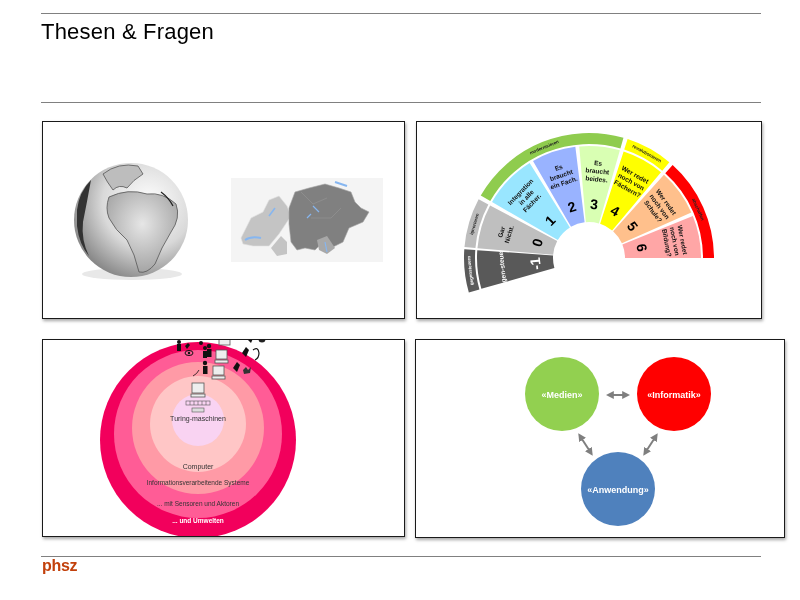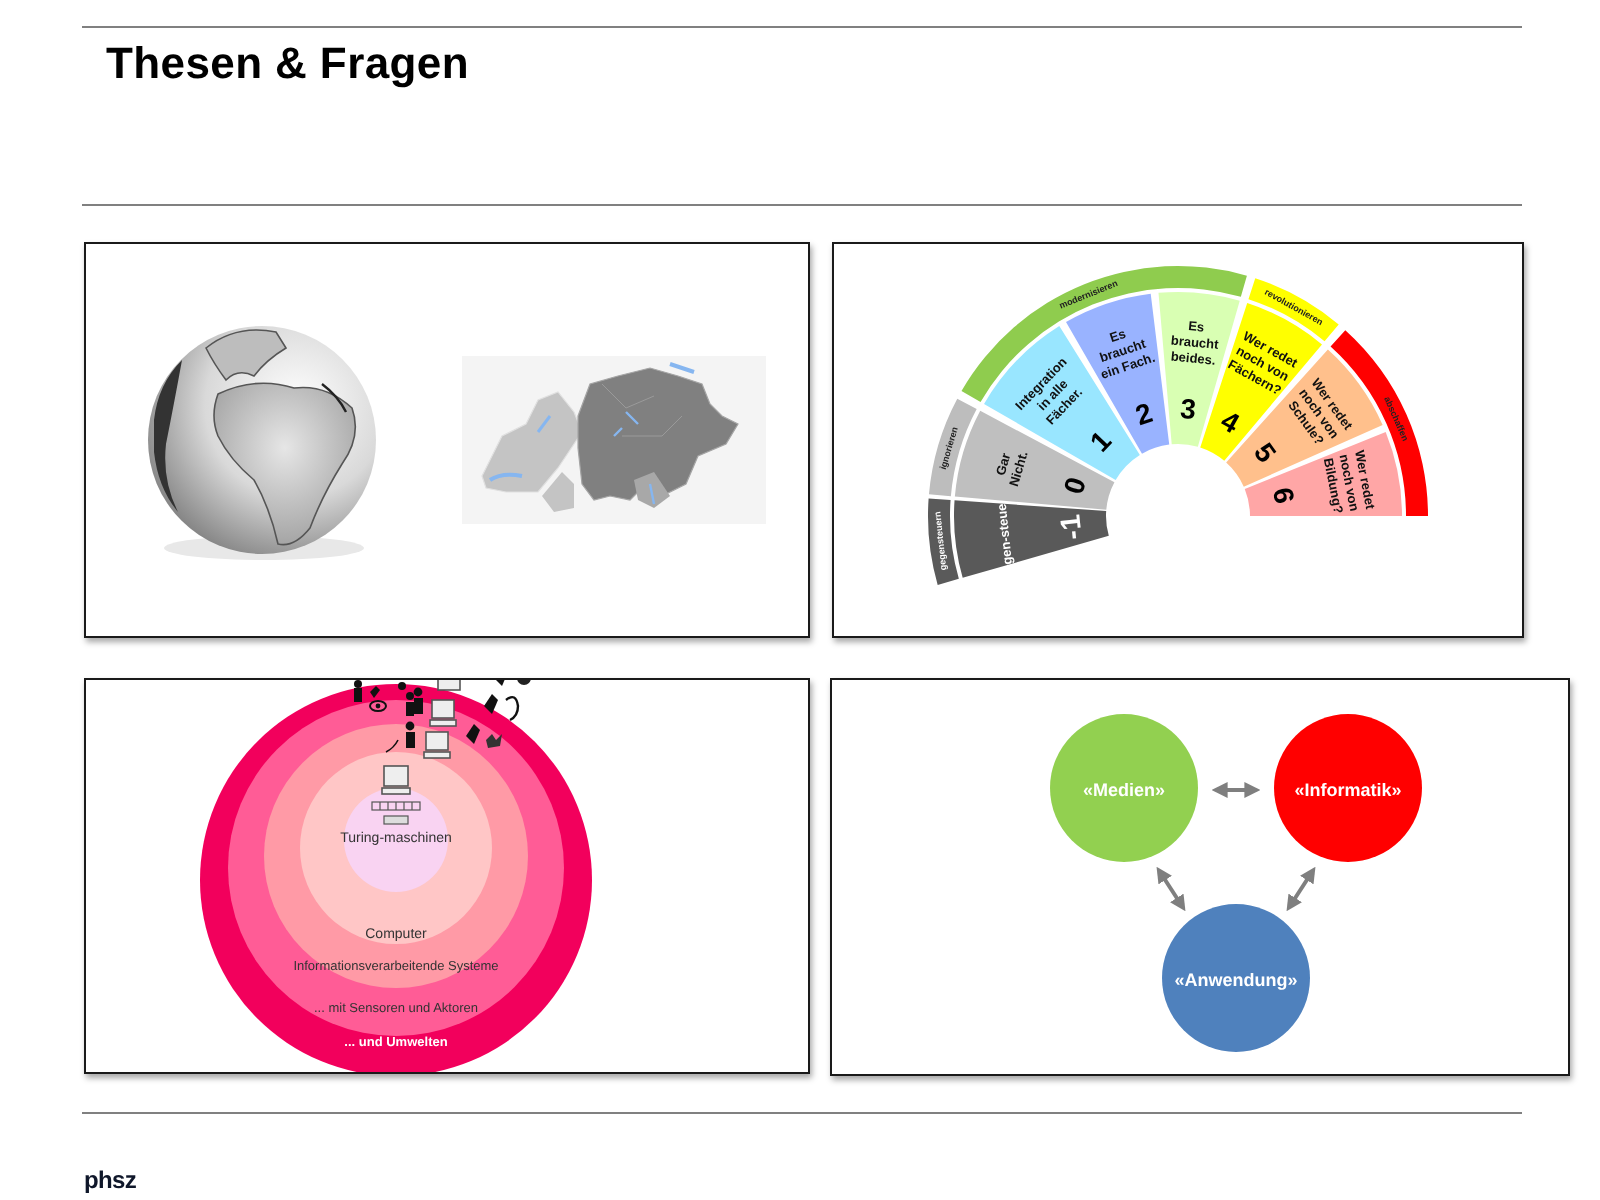--- a/index.html
+++ b/index.html
@@ -1,19 +1,19 @@
 <!DOCTYPE html>
 <html><head>
 <meta charset="utf-8">
 <style>
   html, body { margin: 0; padding: 0; background: #ffffff; }
   body { width: 800px; height: 600px; position: relative; overflow: hidden; font-family: "Liberation Sans", sans-serif; }
   .rule { position: absolute; left: 41px; width: 720px; height: 1px; background: #808080; }
-  .title { position: absolute; left: 41px; top: 19px; font-size: 22px; font-weight: bold; color: #000; letter-spacing: 0.2px; margin-left: 12px; }
-  .footer-logo { position: absolute; left: 42px; top: 583px; font-size: 12px; font-weight: bold; color: #0f172a; letter-spacing: -0.3px; }
+  .title { position: absolute; left: 41px; top: 19px; font-size: 22px; font-weight: normal; color: #000; letter-spacing: 0.2px; }
+  .footer-logo { position: absolute; left: 42px; top: 557px; font-size: 16px; font-weight: bold; color: #c2410c; letter-spacing: -0.3px; }
   .panel { position: absolute; background: #fff; border: 1px solid #1a1a1a; box-shadow: 1px 2px 3px rgba(0,0,0,0.35); overflow: hidden; }
   .panel svg { display: block; }
   .svgtext { font-family: "Liberation Sans", sans-serif; }
 </style>
 </head>
 <body>
 
 <div class="rule" style="top:13px;"></div>
 <div class="title">Thesen &amp; Fragen</div>
 <div class="rule" style="top:102px;"></div>

